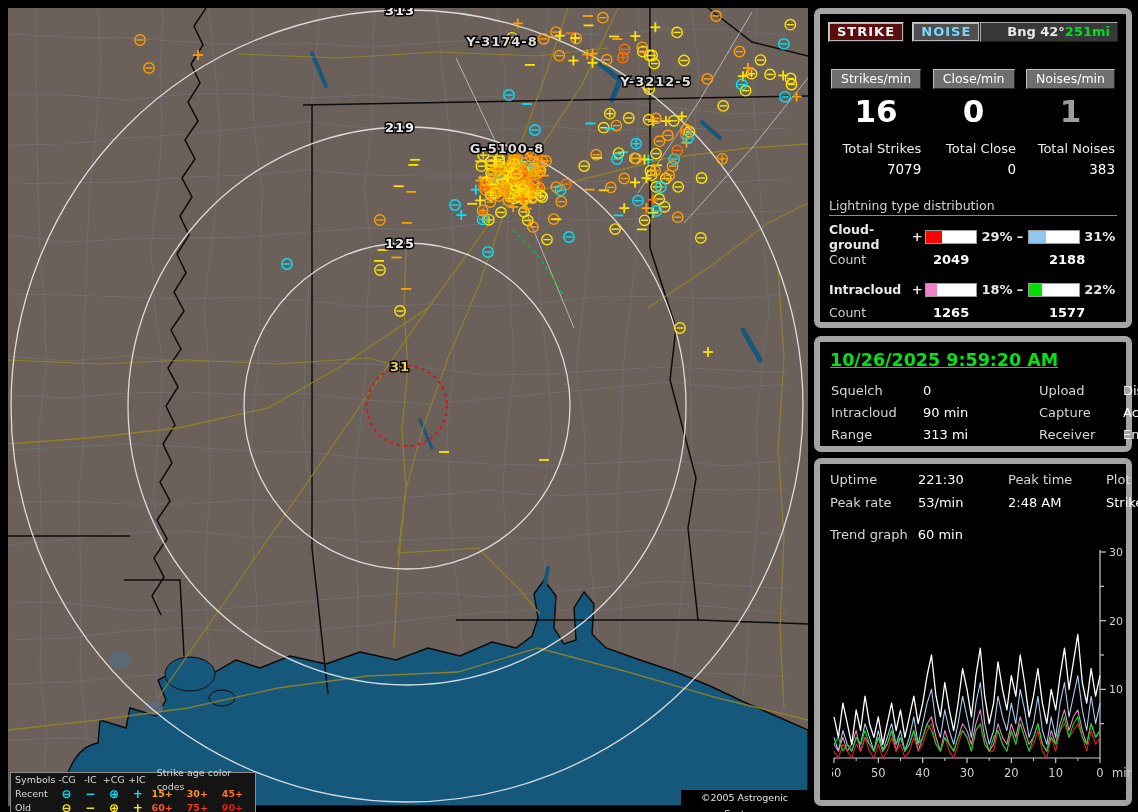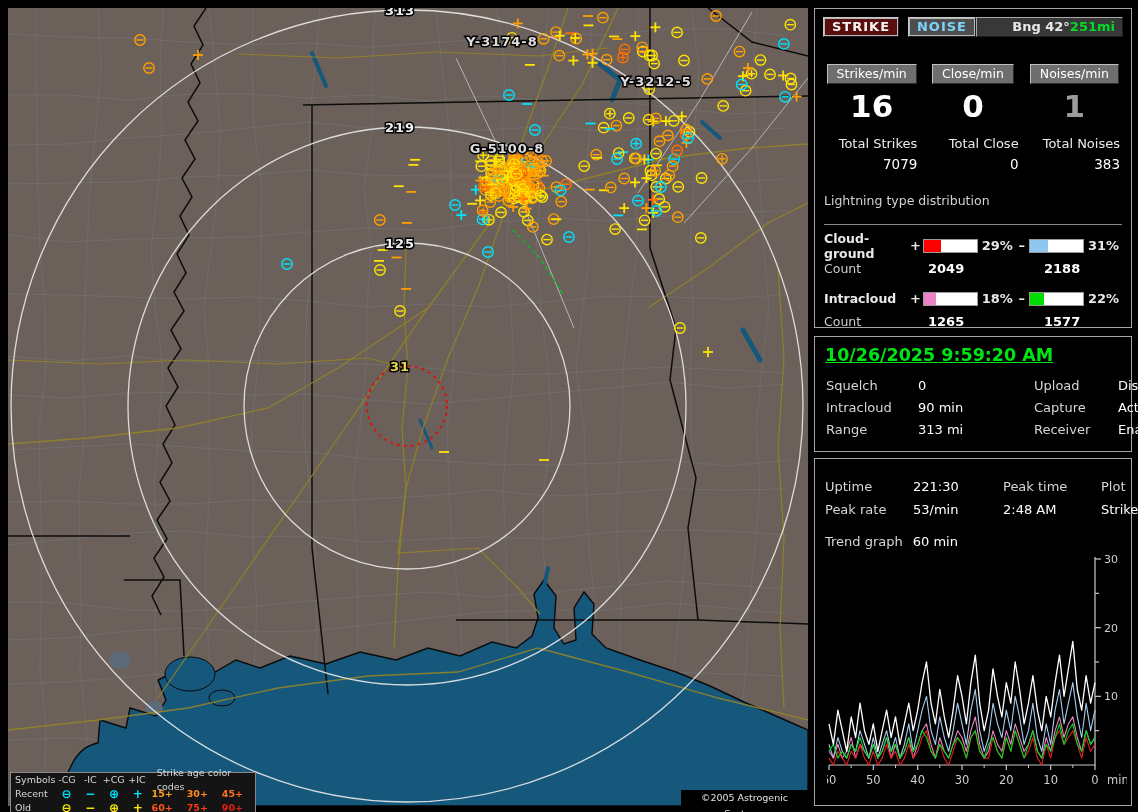--- a/index.html
+++ b/index.html
@@ -18,22 +18,22 @@
   #legend .cs{width:25px;text-align:center;}
   #legend .age-hdr{margin-left:8px;}
   #legend .ca{width:35px;text-align:left;margin-left:2px;font-weight:bold;}
   #legend .ca:first-of-type{margin-left:10px;}
   #legend .sym{font-size:12px;font-weight:bold;}
 
   #map-copyright{position:absolute;left:673px;top:782px;width:127px;height:16px;background:#000;
     color:#e4e4e4;font-size:9.5px;line-height:16px;text-align:center;}
 
   
-  .panel{position:absolute;left:814px;width:318px;background:#000;border:1px solid #a3a3a3;
-    border-radius:0;box-sizing:border-box;color:#e8e8e8;}
+  .panel{position:absolute;left:814px;width:318px;background:#000;border:6px solid #a3a3a3;
+    border-radius:7px;box-sizing:border-box;color:#e8e8e8;}
   #panel-stats{top:8px;height:320px;}
   #panel-time{top:336px;height:116px;}
   #panel-trend{top:458px;height:348px;}
 
   .chip{display:inline-block;background:#6e6e6e;color:#fff;font-size:12.5px;padding:1px 9px 2px;
     border:1px solid;border-color:#c0c0c0 #2a2a2a #2a2a2a #c0c0c0;}
   .mode-btn{font-weight:bold;letter-spacing:1px;font-size:13px;padding:1px 8px 2px;
     border:1px solid;border-color:#c8c8c8 #1d1d1d #1d1d1d #c8c8c8;box-shadow:inset 0 0 0 1px #b8b8b8;
     cursor:default;}
   .mode-strike{background:#5a0e0e;color:#f4f4f4;}
@@ -47,21 +47,21 @@
   #row-modes .gap{width:9px;}
 
   #rates{display:flex;padding:0 6px;margin-top:26px;}
   .rate-col{flex:1;text-align:center;padding:0 5px;}
   .rate-value{font-size:31px;font-weight:bold;color:#fff;margin-top:5px;line-height:34px;}
   .rate-value.dim{color:#9c9c9c;}
   .rate-total-label{font-size:13px;color:#ececec;text-align:right;margin-top:13px;}
   .rate-total{font-size:13.5px;color:#fff;text-align:right;margin-top:5px;}
 
   #dist{margin:21px 9px 0 9px;}
-  #dist-title{font-size:12.5px;color:#d2d2d2;padding-bottom:16px;border-bottom:1px solid #8a8a8a;margin-bottom:11px;}
+  #dist-title{font-size:12.5px;color:#d2d2d2;padding-bottom:2px;border-bottom:1px solid #8a8a8a;margin-bottom:11px;}
   .dist-row{display:flex;align-items:center;height:19px;font-size:13px;}
   .dist-label{width:88px;font-weight:bold;font-size:12.5px;}
   .dist-sign{width:12px;font-weight:bold;text-align:center;}
   .bar{width:54px;height:12px;border:1px solid #9a9a9a;background:#fff;position:relative;margin:0 4px 0 2px;}
   .bar-fill{position:absolute;left:0;top:0;height:100%;}
   .dist-pct{width:35px;font-weight:bold;}
   .count-row{display:flex;font-size:13px;margin-top:6px;}
   .count-label{width:92px;color:#cfcfcf;font-size:12.5px;}
   .count-v1{width:106px;padding-left:12px;font-weight:bold;color:#fff;}
   .count-v2{padding-left:10px;font-weight:bold;color:#fff;}
@@ -1668,21 +1668,21 @@
       <span class="lab">Capture</span>
       <span class="val val-green">Active</span>
 
       <span class="lab">Range</span>
       <span class="val">313 mi</span>
       <span class="lab">Receiver</span>
       <span class="val val-green">Enabled</span>
     </div>
   </div>
 
-  <div class="panel" id="panel-trend" style="padding:16px 6px 0 10px;">
+  <div class="panel" id="panel-trend" style="padding:4px 6px 0 10px;">
     <div id="session-grid">
       <span class="lab">Uptime</span>
       <span class="val">221:30</span>
       <span class="lab">Peak time</span>
       <span class="lab">Plot</span>
 
       <span class="lab">Peak rate</span>
       <span class="val">53/min</span>
       <span class="val">2:48 AM</span>
       <span class="val">Strike</span>

